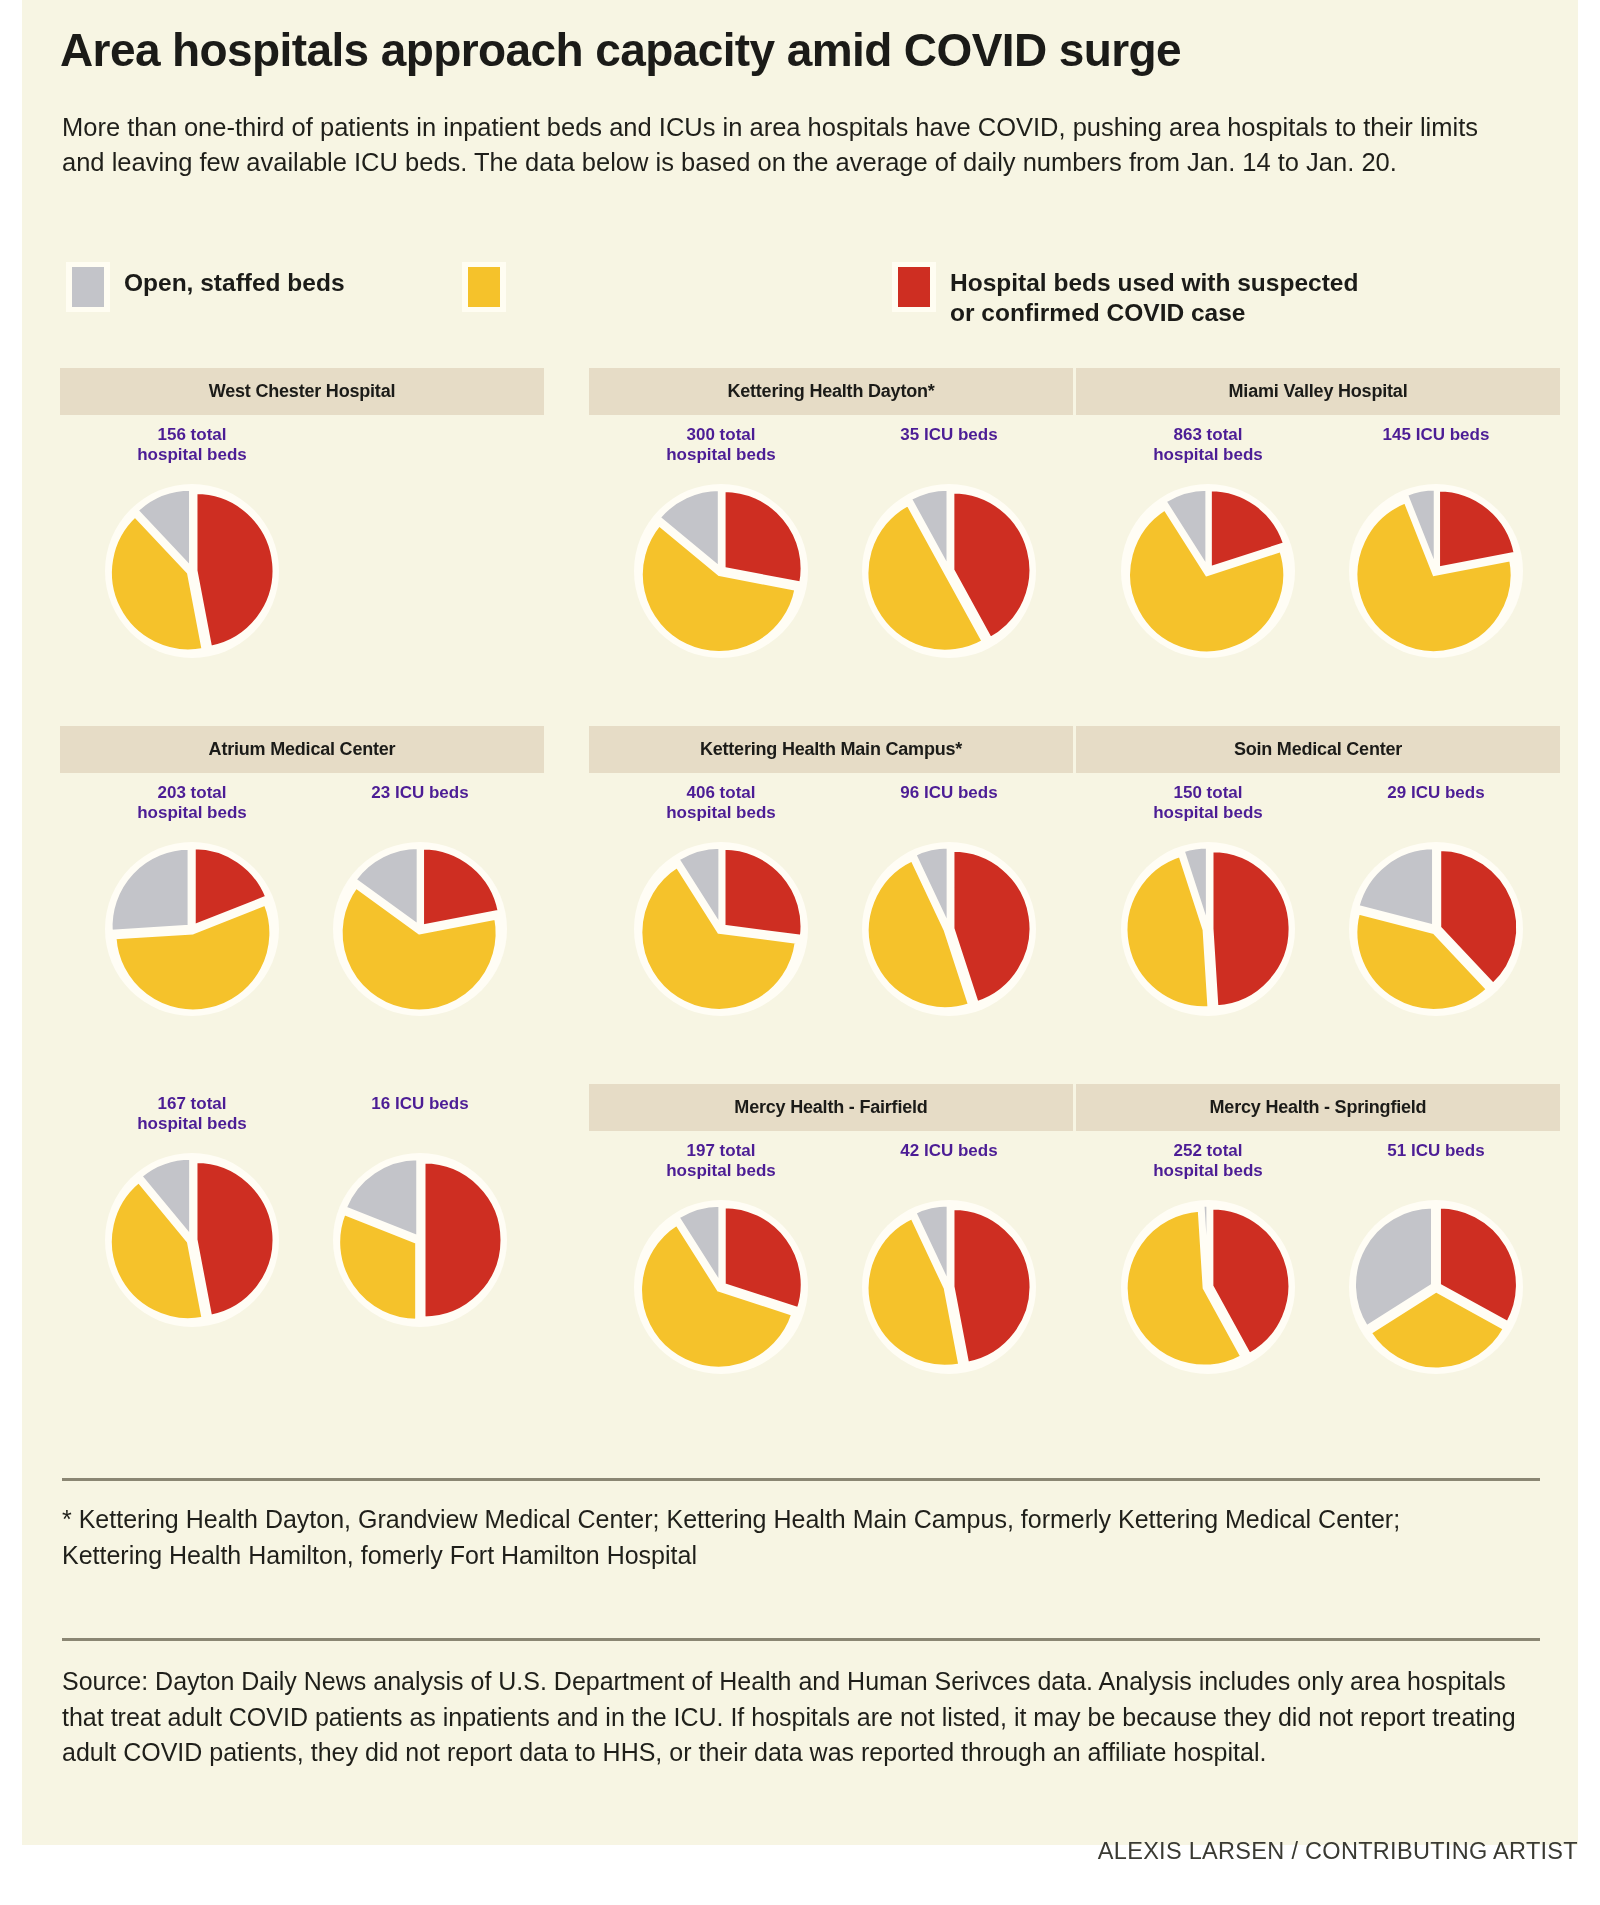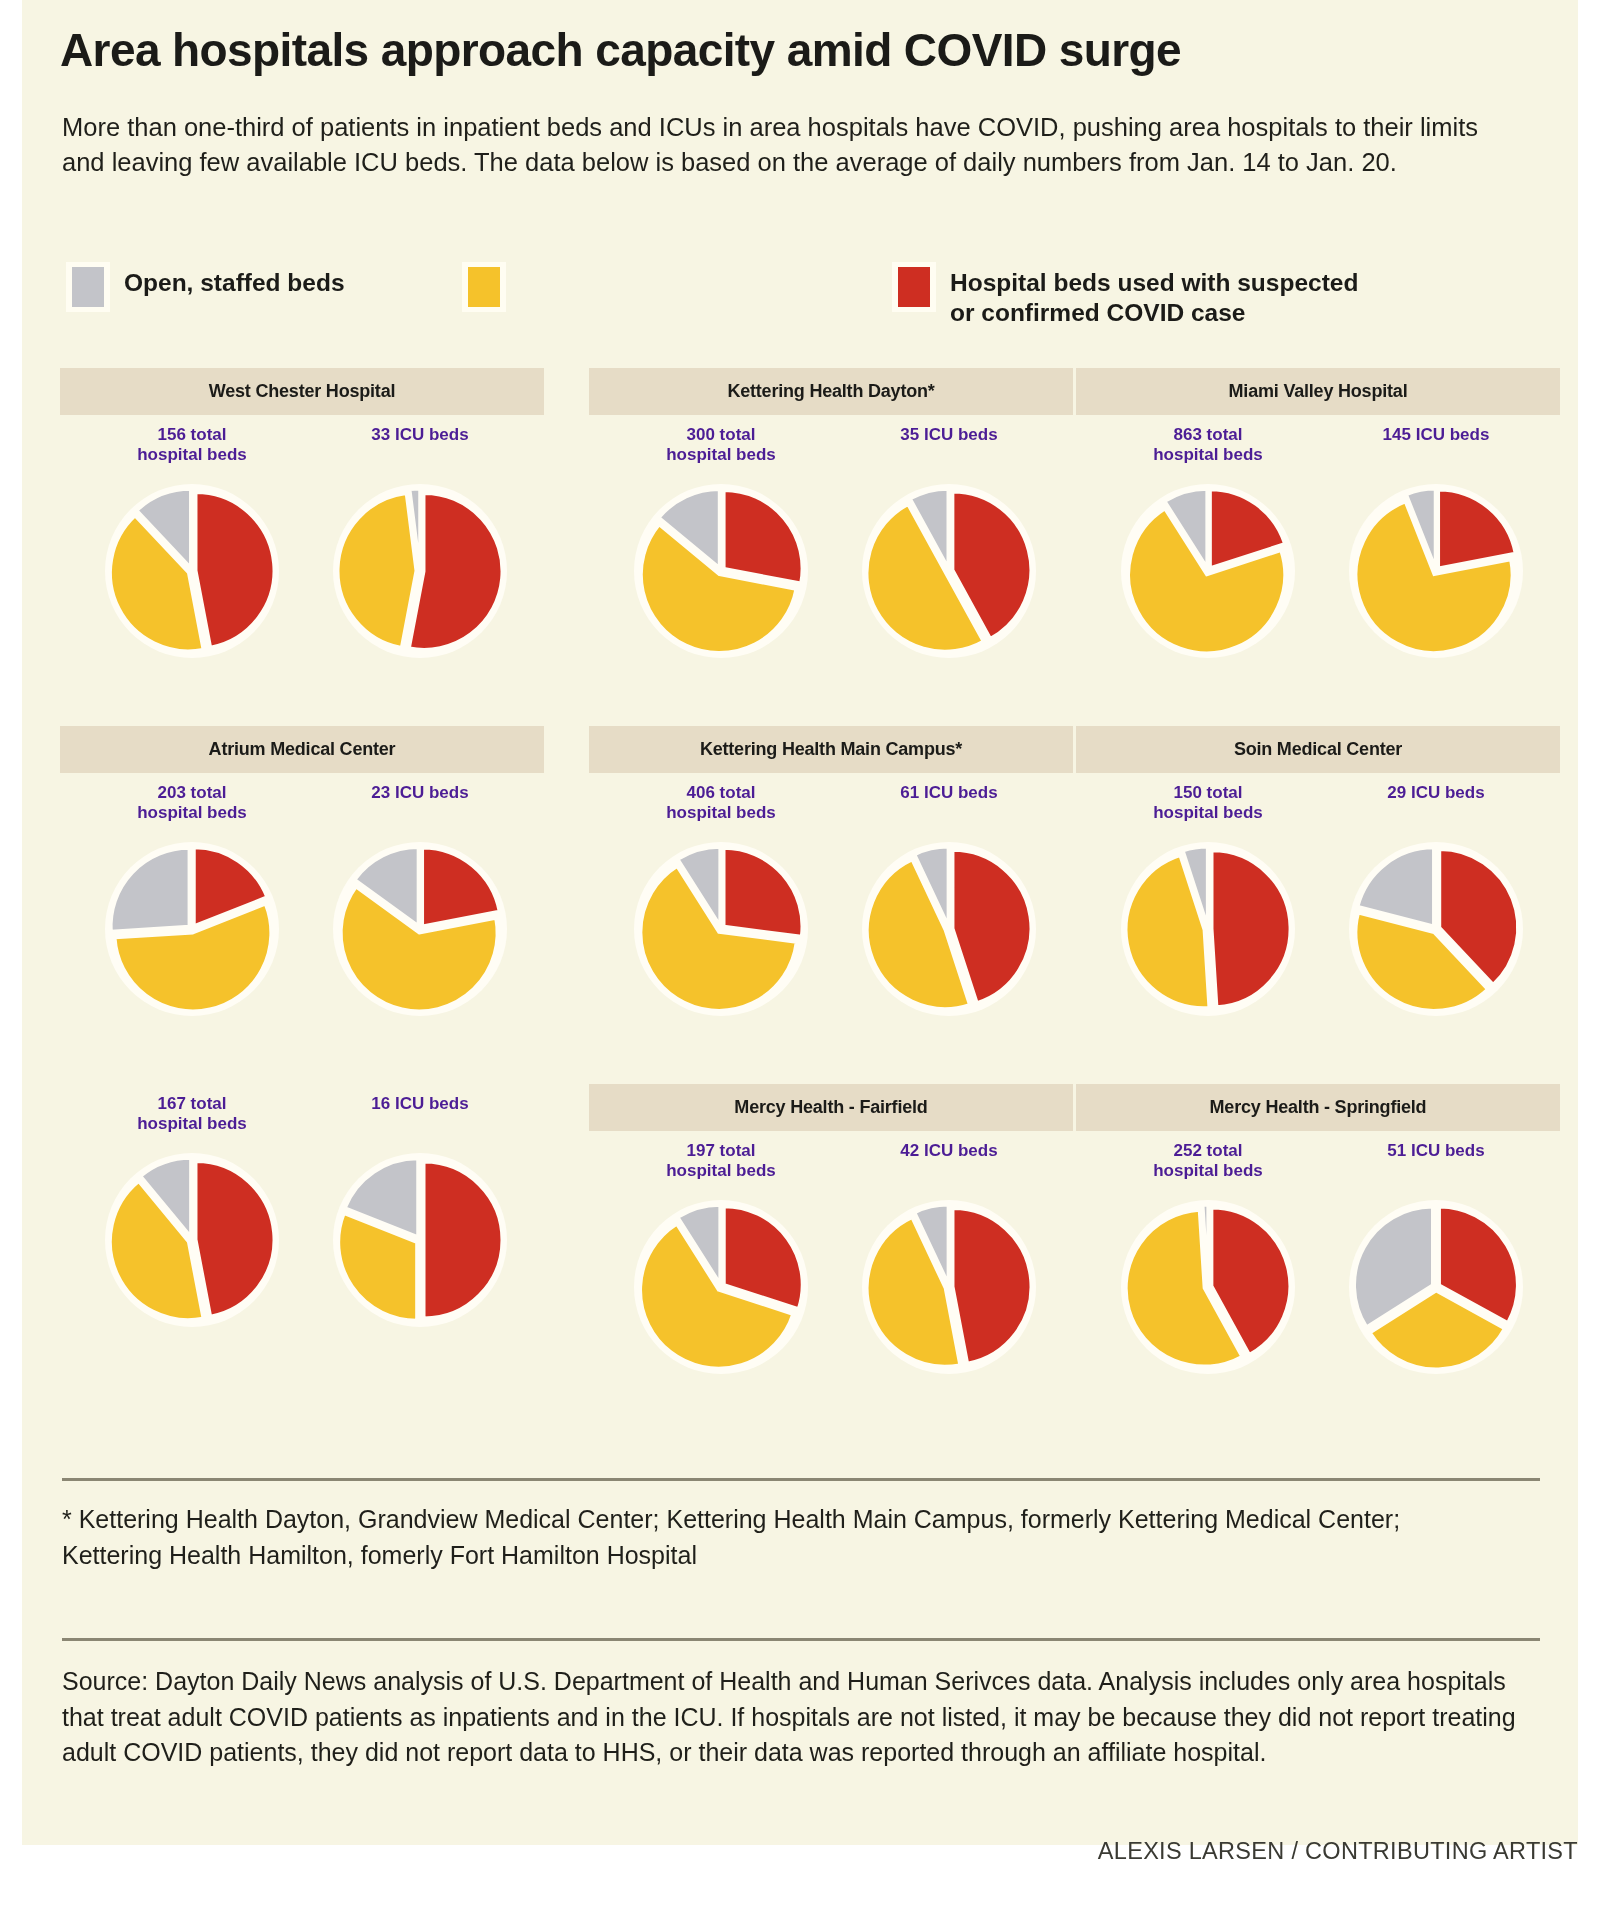--- a/index.html
+++ b/index.html
@@ -232,31 +232,20 @@
 hospital beds</div>
               <div class="pie-wrap">
                 <svg width="184" height="184" viewBox="0 0 184 184">
                   <circle cx="92" cy="92" r="87" fill="#FFFDF5"></circle>
                   <path d="M 95.98224785841232 91.62356674672594 L 95.98 13.62 A 78 78 0 0 1 110.60 168.24 Z" fill="#CE2E22" stroke="#FFFDF5" stroke-width="3"></path>
                   <path d="M 88.43597390324653 93.81596199895819 L 103.05 170.43 A 78 78 0 0 1 35.04 36.96 Z" fill="#F5C22B" stroke="#FFFDF5" stroke-width="3"></path>
                   <path d="M 90.5275017892613 88.280894056447 L 37.13 31.42 A 78 78 0 0 1 90.53 10.28 Z" fill="#C3C4C9" stroke="#FFFDF5" stroke-width="3"></path>
                 </svg>
               </div>
             </div>
-            <div class="pie-block right">
-              <div class="pie-caption">33 ICU beds</div>
-              <div class="pie-wrap">
-                <svg width="184" height="184" viewBox="0 0 184 184">
-                  <circle cx="92" cy="92" r="87" fill="#FFFDF5"></circle>
-                  <path d="M 95.98224785841232 92.37643325327406 L 95.98 14.38 A 78 78 0 1 1 81.37 168.99 Z" fill="#CE2E22" stroke="#FFFDF5" stroke-width="3"></path>
-                  <path d="M 88.00197375853708 91.87435696368749 L 73.39 168.49 A 78 78 0 0 1 78.23 14.49 Z" fill="#F5C22B" stroke="#FFFDF5" stroke-width="3"></path>
-                  <path d="M 91.74883792188275 88.00789308628691 L 81.97 10.62 A 78 78 0 0 1 91.75 10.01 Z" fill="#C3C4C9" stroke="#FFFDF5" stroke-width="3"></path>
-                </svg>
-              </div>
-            </div>
           </div>
         </div>
         <div class="panel c1 r0">
           <div class="panel-title-band">
             <div class="panel-title">Kettering Health Dayton*</div>
           </div>
           <div class="pies">
             <div class="pie-block left">
               <div class="pie-caption">300 total
 hospital beds</div>
@@ -353,21 +342,21 @@
               <div class="pie-wrap">
                 <svg width="184" height="184" viewBox="0 0 184 184">
                   <circle cx="92" cy="92" r="87" fill="#FFFDF5"></circle>
                   <path d="M 95.00044427852184 89.3547525387054 L 95.00 11.35 A 78 78 0 0 1 172.39 99.13 Z" fill="#CE2E22" stroke="#FFFDF5" stroke-width="3"></path>
                   <path d="M 89.856692820084 95.37731170200806 L 167.24 105.15 A 78 78 0 1 1 48.06 29.52 Z" fill="#F5C22B" stroke="#FFFDF5" stroke-width="3"></path>
                   <path d="M 90.88403557584309 88.15882525729222 L 49.09 22.30 A 78 78 0 0 1 90.88 10.16 Z" fill="#C3C4C9" stroke="#FFFDF5" stroke-width="3"></path>
                 </svg>
               </div>
             </div>
             <div class="pie-block right">
-              <div class="pie-caption">61 ICU beds</div>
+              <div class="pie-caption">96 ICU beds</div>
               <div class="pie-wrap">
                 <svg width="184" height="184" viewBox="0 0 184 184">
                   <circle cx="92" cy="92" r="87" fill="#FFFDF5"></circle>
                   <path d="M 95.95075336238055 91.37426213983908 L 95.95 13.37 A 78 78 0 0 1 120.05 165.56 Z" fill="#CE2E22" stroke="#FFFDF5" stroke-width="3"></path>
                   <path d="M 88.280894056447 93.4724982107387 L 112.38 167.65 A 78 78 0 0 1 55.07 22.90 Z" fill="#F5C22B" stroke="#FFFDF5" stroke-width="3"></path>
                   <path d="M 91.12742703441383 88.096332952245 L 57.92 17.52 A 78 78 0 0 1 91.13 10.10 Z" fill="#C3C4C9" stroke="#FFFDF5" stroke-width="3"></path>
                 </svg>
               </div>
             </div>
           </div>

